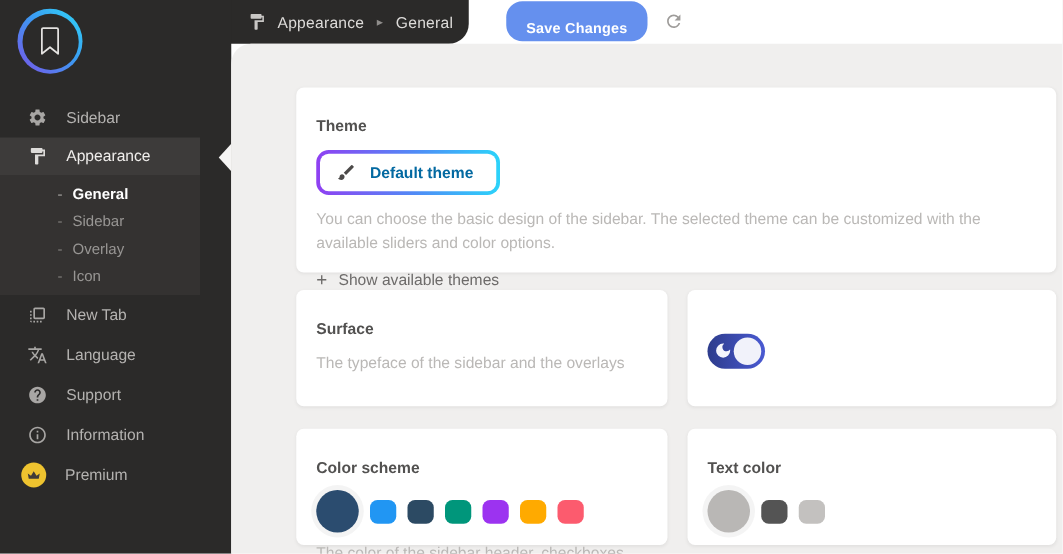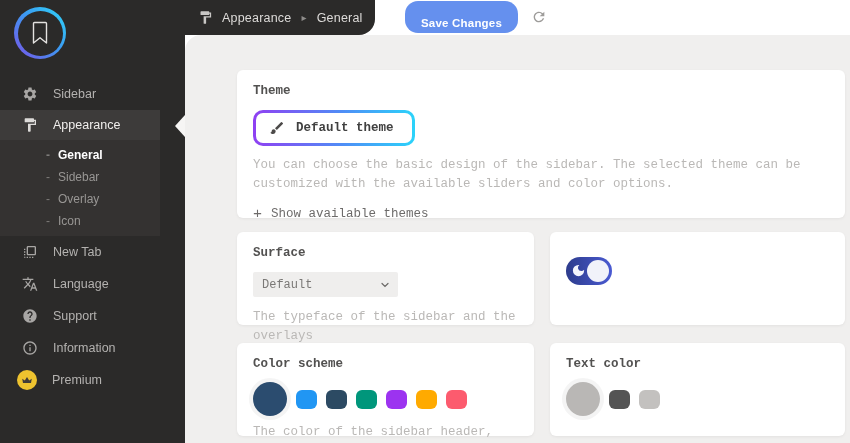--- a/index.html
+++ b/index.html
@@ -58,35 +58,35 @@
     position:absolute;left:185px;top:35px;width:665px;height:408px;
     background:#f0efee;border-top-left-radius:16px;z-index:3;
   }
   .notch{
     position:absolute;left:-10px;top:80px;width:0;height:0;z-index:4;
     border-top:11px solid transparent;border-bottom:11px solid transparent;
     border-right:10px solid #f6f5f4;
   }
   .card{
     position:absolute;background:#ffffff;border-radius:6px;
-    box-shadow:0 1px 3px rgba(0,0,0,.06);padding:14px 16px;box-sizing:border-box;font-family:Liberation Mono, monospace;
+    box-shadow:0 1px 3px rgba(0,0,0,.06);padding:24px 16px;box-sizing:border-box;
   }
   .card-title{font-size:12.5px;font-weight:700;color:#525150;}
   .card-desc{font-size:12.5px;color:#bab8b6;line-height:1.55;}
   #card-theme{left:52px;top:35px;width:608px;height:148px;}
   #card-typeface{left:52px;top:197px;width:297px;height:93px;}
   #card-surface{left:365px;top:197px;width:295px;height:93px;}
   #card-colorscheme{left:52px;top:308px;width:297px;height:93px;}
   #card-textcolor{left:365px;top:308px;width:295px;height:93px;}
   
   .theme-btn-wrap{display:inline-block;margin-top:12px;border-radius:10px;padding:3px;
     background:linear-gradient(90deg,#8f40f2 0%,#4f8df6 55%,#2bd3fa 100%);cursor:pointer;}
   .theme-btn{background:#fff;border-radius:7px;height:30px;display:flex;align-items:center;
     gap:11px;padding:0 18px 0 13px;}
-  .theme-btn .t-label{font-size:12.5px;font-weight:700;color:#404040;}
+  .theme-btn .t-label{font-size:12.5px;font-weight:700;color:#0369a1;}
   .theme-desc{margin-top:10px;max-width:575px;}
   .show-themes{margin-top:12px;display:flex;align-items:center;gap:9px;cursor:pointer;
     color:#6d6b6a;font-size:12.5px;}
   .show-themes .plus{font-size:15px;color:#6d6b6a;line-height:1;}
   
   .select{margin-top:12px;width:145px;height:25px;background:#efeeed;border-radius:2px;
     display:flex;align-items:center;justify-content:space-between;padding:0 7px 0 9px;
     box-sizing:border-box;cursor:pointer;}
   .select .sel-val{font-size:12px;color:#7a7876;}
   .select svg{color:#6b6967;}
@@ -240,28 +240,20 @@
     </div>
     <div class="card-desc theme-desc">You can choose the basic design of the sidebar. The selected theme can be customized with the available sliders and color options.</div>
     <div class="show-themes">
       <span class="plus">+</span>
       <span>Show available themes</span>
     </div>
   </div>
 
   <div class="card" id="card-typeface">
     <div class="card-title">Surface</div>
-    <div class="select">
-      <span class="sel-val">Default</span>
-      <span style="display:flex;">
-        <svg width="12" height="12" viewBox="0 0 24 24" fill="none" stroke="currentColor" stroke-width="2.4" stroke-linecap="round">
-            <path d="M6 9l6 6 6-6"></path>
-          </svg>
-      </span>
-    </div>
     <div class="card-desc typeface-desc">The typeface of the sidebar and the overlays</div>
   </div>
 
   <div class="card" id="card-surface">
     <div class="toggle">
       <span class="moon">
         <svg width="15" height="15" viewBox="0 0 24 24" fill="#f4f5fc">
             <path d="M12 3a9 9 0 1 0 9 9c0-.46-.04-.92-.1-1.36a5.39 5.39 0 0 1-4.4 2.26 5.403 5.403 0 0 1-3.14-9.8c-.44-.06-.9-.1-1.36-.1z"></path>
           </svg>
       </span>

